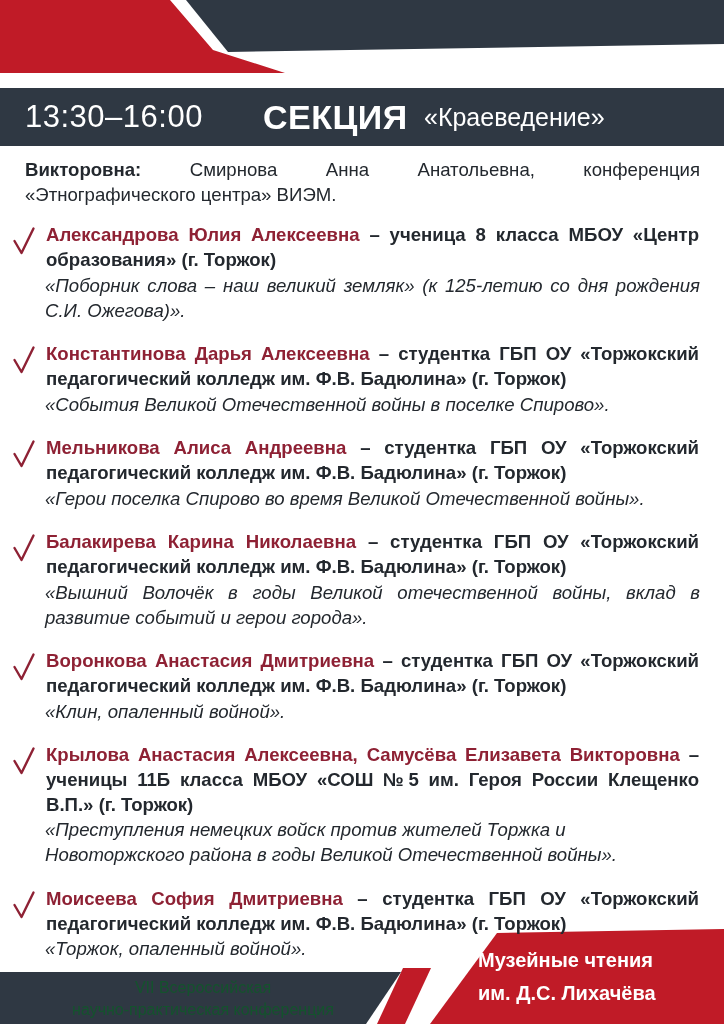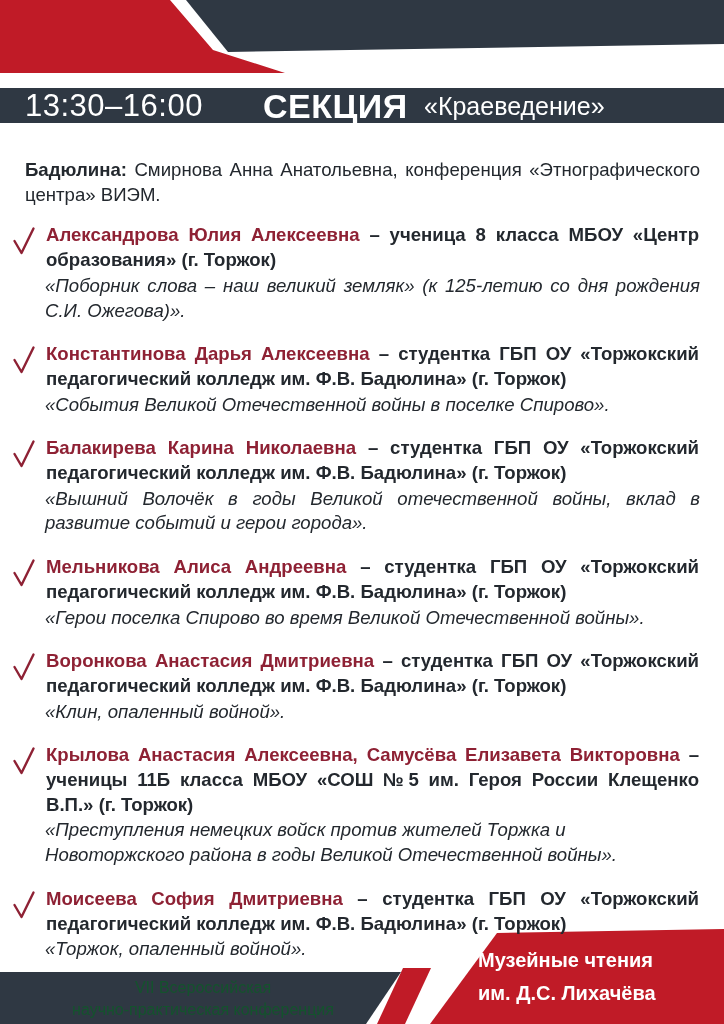--- a/index.html
+++ b/index.html
@@ -21,21 +21,21 @@
     background:var(--navy);
     clip-path:polygon(186px 0,724px 0,724px 44px,228px 52px);
   }
   .hdr-red{
     position:absolute;top:0;left:0;width:724px;height:80px;
     background:var(--red);
     clip-path:polygon(0 0,170px 0,213px 50px,285px 73px,0 73px);
   }
   
   .section-bar{
-    position:absolute;top:88px;left:0;width:724px;height:35px;
+    position:absolute;top:88px;left:0;width:724px;height:58px;
     background:var(--navy);color:#fff;
   }
   .sb-time{
     position:absolute;left:25px;top:50%;transform:translateY(-50%);
     font-size:31px;font-weight:400;letter-spacing:.5px;white-space:nowrap;
   }
   .sb-label{
     position:absolute;left:263px;top:50%;transform:translateY(-50%);
     font-size:34px;font-weight:700;letter-spacing:.5px;white-space:nowrap;
   }
@@ -90,21 +90,21 @@
   <div class="hdr-navy"></div>
   <div class="hdr-red"></div>
 
   <div class="section-bar">
     <span class="sb-time">13:30–16:00</span>
     <span class="sb-label">СЕКЦИЯ</span>
     <span class="sb-name">«Краеведение»</span>
   </div>
 
   <div class="content">
-    <p class="moderator"><span class="mod-label">Бадюлина:</span>
+    <p class="moderator"><span class="mod-label">Викторовна:</span>
       <span>Смирнова Анна Анатольевна, конференция «Этнографического центра» ВИЭМ.</span></p>
     <div id="speaker-list">
   <div class="item">
     <svg class="check" viewBox="0 0 24 30" aria-hidden="true">
       <path d="M2.5 15 L9.5 27 L21.5 2.5" fill="none" stroke-width="2.4" stroke-linecap="round" stroke-linejoin="round"></path>
     </svg>
     <p class="name-line"><span class="name">Александрова Юлия Алексеевна</span>
       <span class="desc">– ученица 8 класса МБОУ «Центр образования» (г. Торжок)</span></p>
     <p class="topic">«Поборник слова – наш великий земляк» (к 125-летию со дня рождения С.И. Ожегова)».</p>
   </div>
@@ -115,32 +115,32 @@
     </svg>
     <p class="name-line"><span class="name">Константинова Дарья Алексеевна</span>
       <span class="desc">– студентка ГБП ОУ «Торжокский педагогический колледж им. Ф.В. Бадюлина» (г. Торжок)</span></p>
     <p class="topic">«События Великой Отечественной войны в поселке Спирово».</p>
   </div>
 
   <div class="item">
     <svg class="check" viewBox="0 0 24 30" aria-hidden="true">
       <path d="M2.5 15 L9.5 27 L21.5 2.5" fill="none" stroke-width="2.4" stroke-linecap="round" stroke-linejoin="round"></path>
     </svg>
-    <p class="name-line"><span class="name">Балакирева Карина Николаевна</span>
+    <p class="name-line"><span class="name">Мельникова Алиса Андреевна</span>
       <span class="desc">– студентка ГБП ОУ «Торжокский педагогический колледж им. Ф.В. Бадюлина» (г. Торжок)</span></p>
-    <p class="topic">«Вышний Волочёк в годы Великой отечественной войны, вклад в развитие событий и герои города».</p>
+    <p class="topic">«Герои поселка Спирово во время Великой Отечественной войны».</p>
   </div>
 
   <div class="item">
     <svg class="check" viewBox="0 0 24 30" aria-hidden="true">
       <path d="M2.5 15 L9.5 27 L21.5 2.5" fill="none" stroke-width="2.4" stroke-linecap="round" stroke-linejoin="round"></path>
     </svg>
-    <p class="name-line"><span class="name">Мельникова Алиса Андреевна</span>
+    <p class="name-line"><span class="name">Балакирева Карина Николаевна</span>
       <span class="desc">– студентка ГБП ОУ «Торжокский педагогический колледж им. Ф.В. Бадюлина» (г. Торжок)</span></p>
-    <p class="topic">«Герои поселка Спирово во время Великой Отечественной войны».</p>
+    <p class="topic">«Вышний Волочёк в годы Великой отечественной войны, вклад в развитие событий и герои города».</p>
   </div>
 
   <div class="item">
     <svg class="check" viewBox="0 0 24 30" aria-hidden="true">
       <path d="M2.5 15 L9.5 27 L21.5 2.5" fill="none" stroke-width="2.4" stroke-linecap="round" stroke-linejoin="round"></path>
     </svg>
     <p class="name-line"><span class="name">Воронкова Анастасия Дмитриевна</span>
       <span class="desc">– студентка ГБП ОУ «Торжокский педагогический колледж им. Ф.В. Бадюлина» (г. Торжок)</span></p>
     <p class="topic">«Клин, опаленный войной».</p>
   </div>

